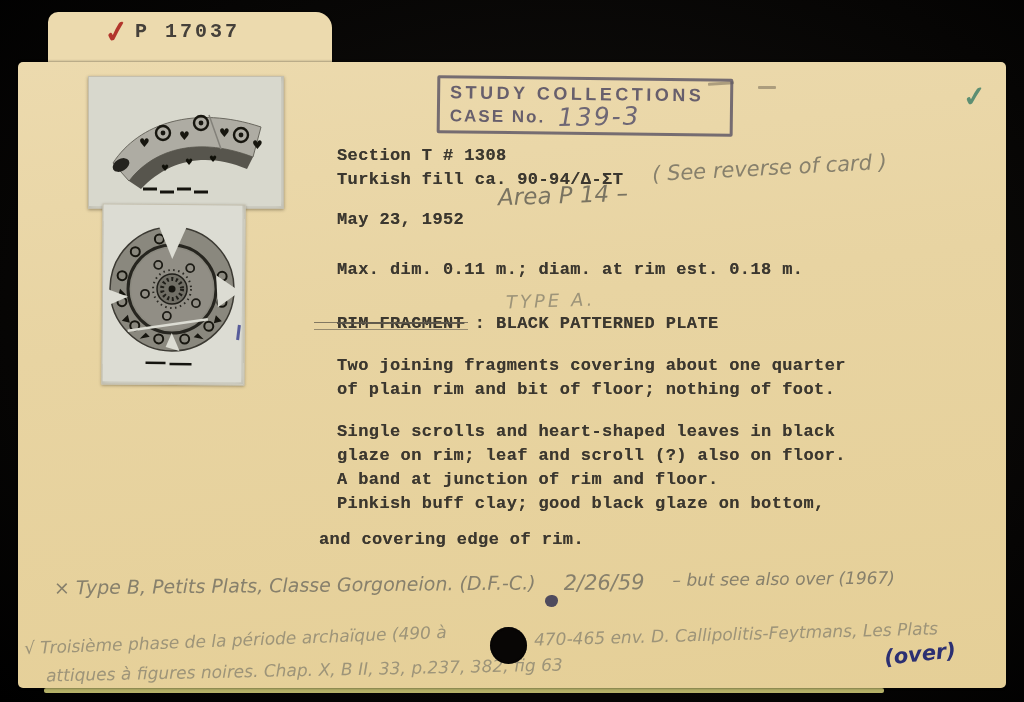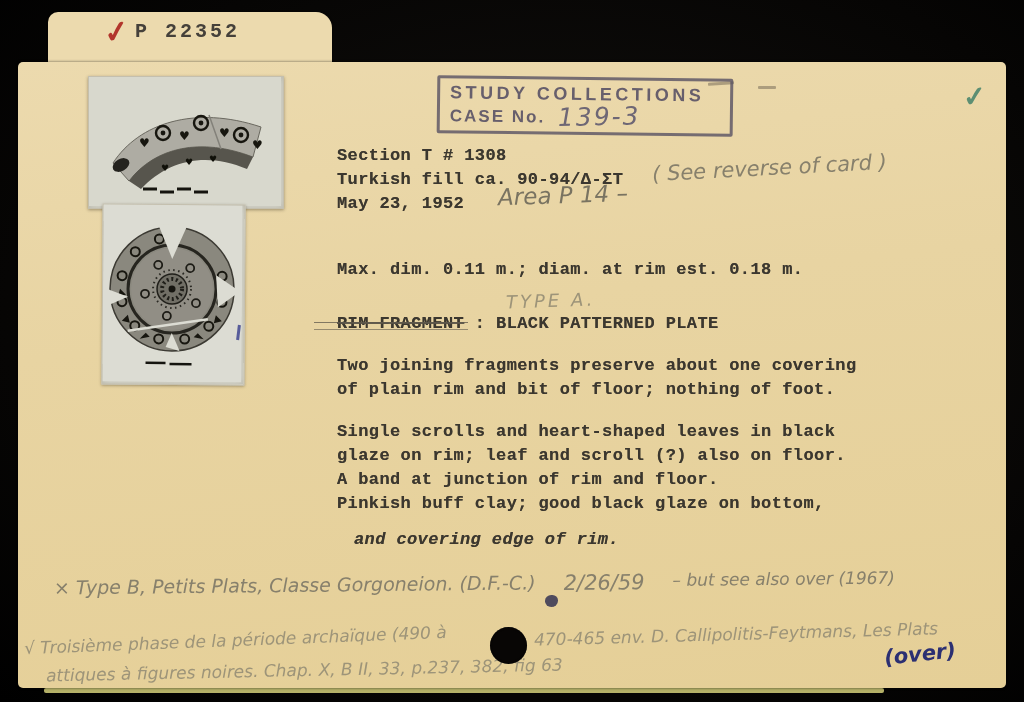--- a/index.html
+++ b/index.html
@@ -54,21 +54,21 @@
 </style>
 </head>
 <body>
 
 <div class="scene">
 
   <div class="underlay-edge"></div>
 
   <div class="card-tab">
     <span class="check check-red" style="position:absolute;">✓</span>
-    <span class="tab-number">P 22352</span>
+    <span class="tab-number">P 17037</span>
   </div>
 
   <div class="card">
 
     <div class="staple" style="left:690px;top:20px;transform:rotate(-4deg);"></div>
     <div class="staple" style="left:740px;top:24px;width:18px;"></div>
 
     <div class="stamp">
       <div class="stamp-l1">STUDY COLLECTIONS</div>
       <div class="stamp-l2">CASE No.</div>
@@ -157,37 +157,37 @@
         </g>
       </svg>
     </div>
 
     <div class="blue-tick"></div>
 
     <span class="typed" style="left:319px;top:84px;">Section T # 1308</span>
     <span class="typed" style="left:319px;top:108px;">Turkish fill ca. 90-94/Δ-ΣT</span>
     <span class="hand pencil-dark" style="left:480px;top:120px;font-size:23px;transform:rotate(-2deg);">Area P 14 –</span>
     <span class="hand pencil" style="left:634px;top:94px;font-size:21px;transform:rotate(-3deg);">( See reverse of card )</span>
-    <span class="typed" style="left:319px;top:132px;">May 23, 1952</span>
+    <span class="typed" style="left:319px;top:148px;">May 23, 1952</span>
     <span class="typed" style="left:319px;top:190px;margin-top:8px;">Max. dim. 0.11 m.; diam. at rim est. 0.18 m.</span>
 
     <span class="hand pencil-faint" style="left:488px;top:228px;font-size:18px;letter-spacing:3px;transform:rotate(-2deg);">TYPE A.</span>
 
     <span class="typed" style="left:319px;top:252px;"><span class="struck">RIM FRAGMENT</span><span> : BLACK PATTERNED PLATE</span></span>
     <div class="strike"></div>
 
-    <span class="typed" style="left:319px;top:294px;">Two joining fragments preserve about one covering</span>
+    <span class="typed" style="left:319px;top:294px;">Two joining fragments covering about one quarter</span>
     <span class="typed" style="left:319px;top:360px;">Single scrolls and heart-shaped leaves in black</span>
 
     <span class="typed" style="left:319px;top:318px;">of plain rim and bit of floor; nothing of foot.</span>
     <span class="typed" style="left:319px;top:384px;text-align:center;">glaze on rim; leaf and scroll (?) also on floor.</span>
     <span class="typed" style="left:319px;top:408px;">A band at junction of rim and floor.</span>
 
     <span class="typed" style="left:319px;top:432px;">Pinkish buff clay; good black glaze on bottom,</span>
-    <span class="typed" style="left:336px;top:468px;font-style:italic;">and covering edge of rim.</span>
+    <span class="typed" style="left:301px;top:468px;">and covering edge of rim.</span>
 
     <div class="typeb-row">
       <span class="hand pencil" style="font-size:19px;">× Type B, Petits Plats, Classe Gorgoneion. (D.F.-C.)</span>
       <span class="hand pencil" style="font-size:21px;">2/26/59</span>
       <span class="hand pencil" style="font-size:17px;">– but see also over (1967)</span>
     </div>
 
     <span class="hand pencil-faint" style="left:6px;top:568px;font-size:17px;transform:rotate(-2.2deg);">√ Troisième phase de la période archaïque (490 à</span>
     <span class="hand pencil-faint" style="left:516px;top:562px;font-size:17px;transform:rotate(-1.6deg);">470-465 env. D. Callipolitis-Feytmans, Les Plats</span>
     <span class="hand pencil-faint" style="left:28px;top:598px;font-size:17px;transform:rotate(-1.2deg);">attiques à figures noires. Chap. X, B II, 33, p.237, 382, fig 63</span>

